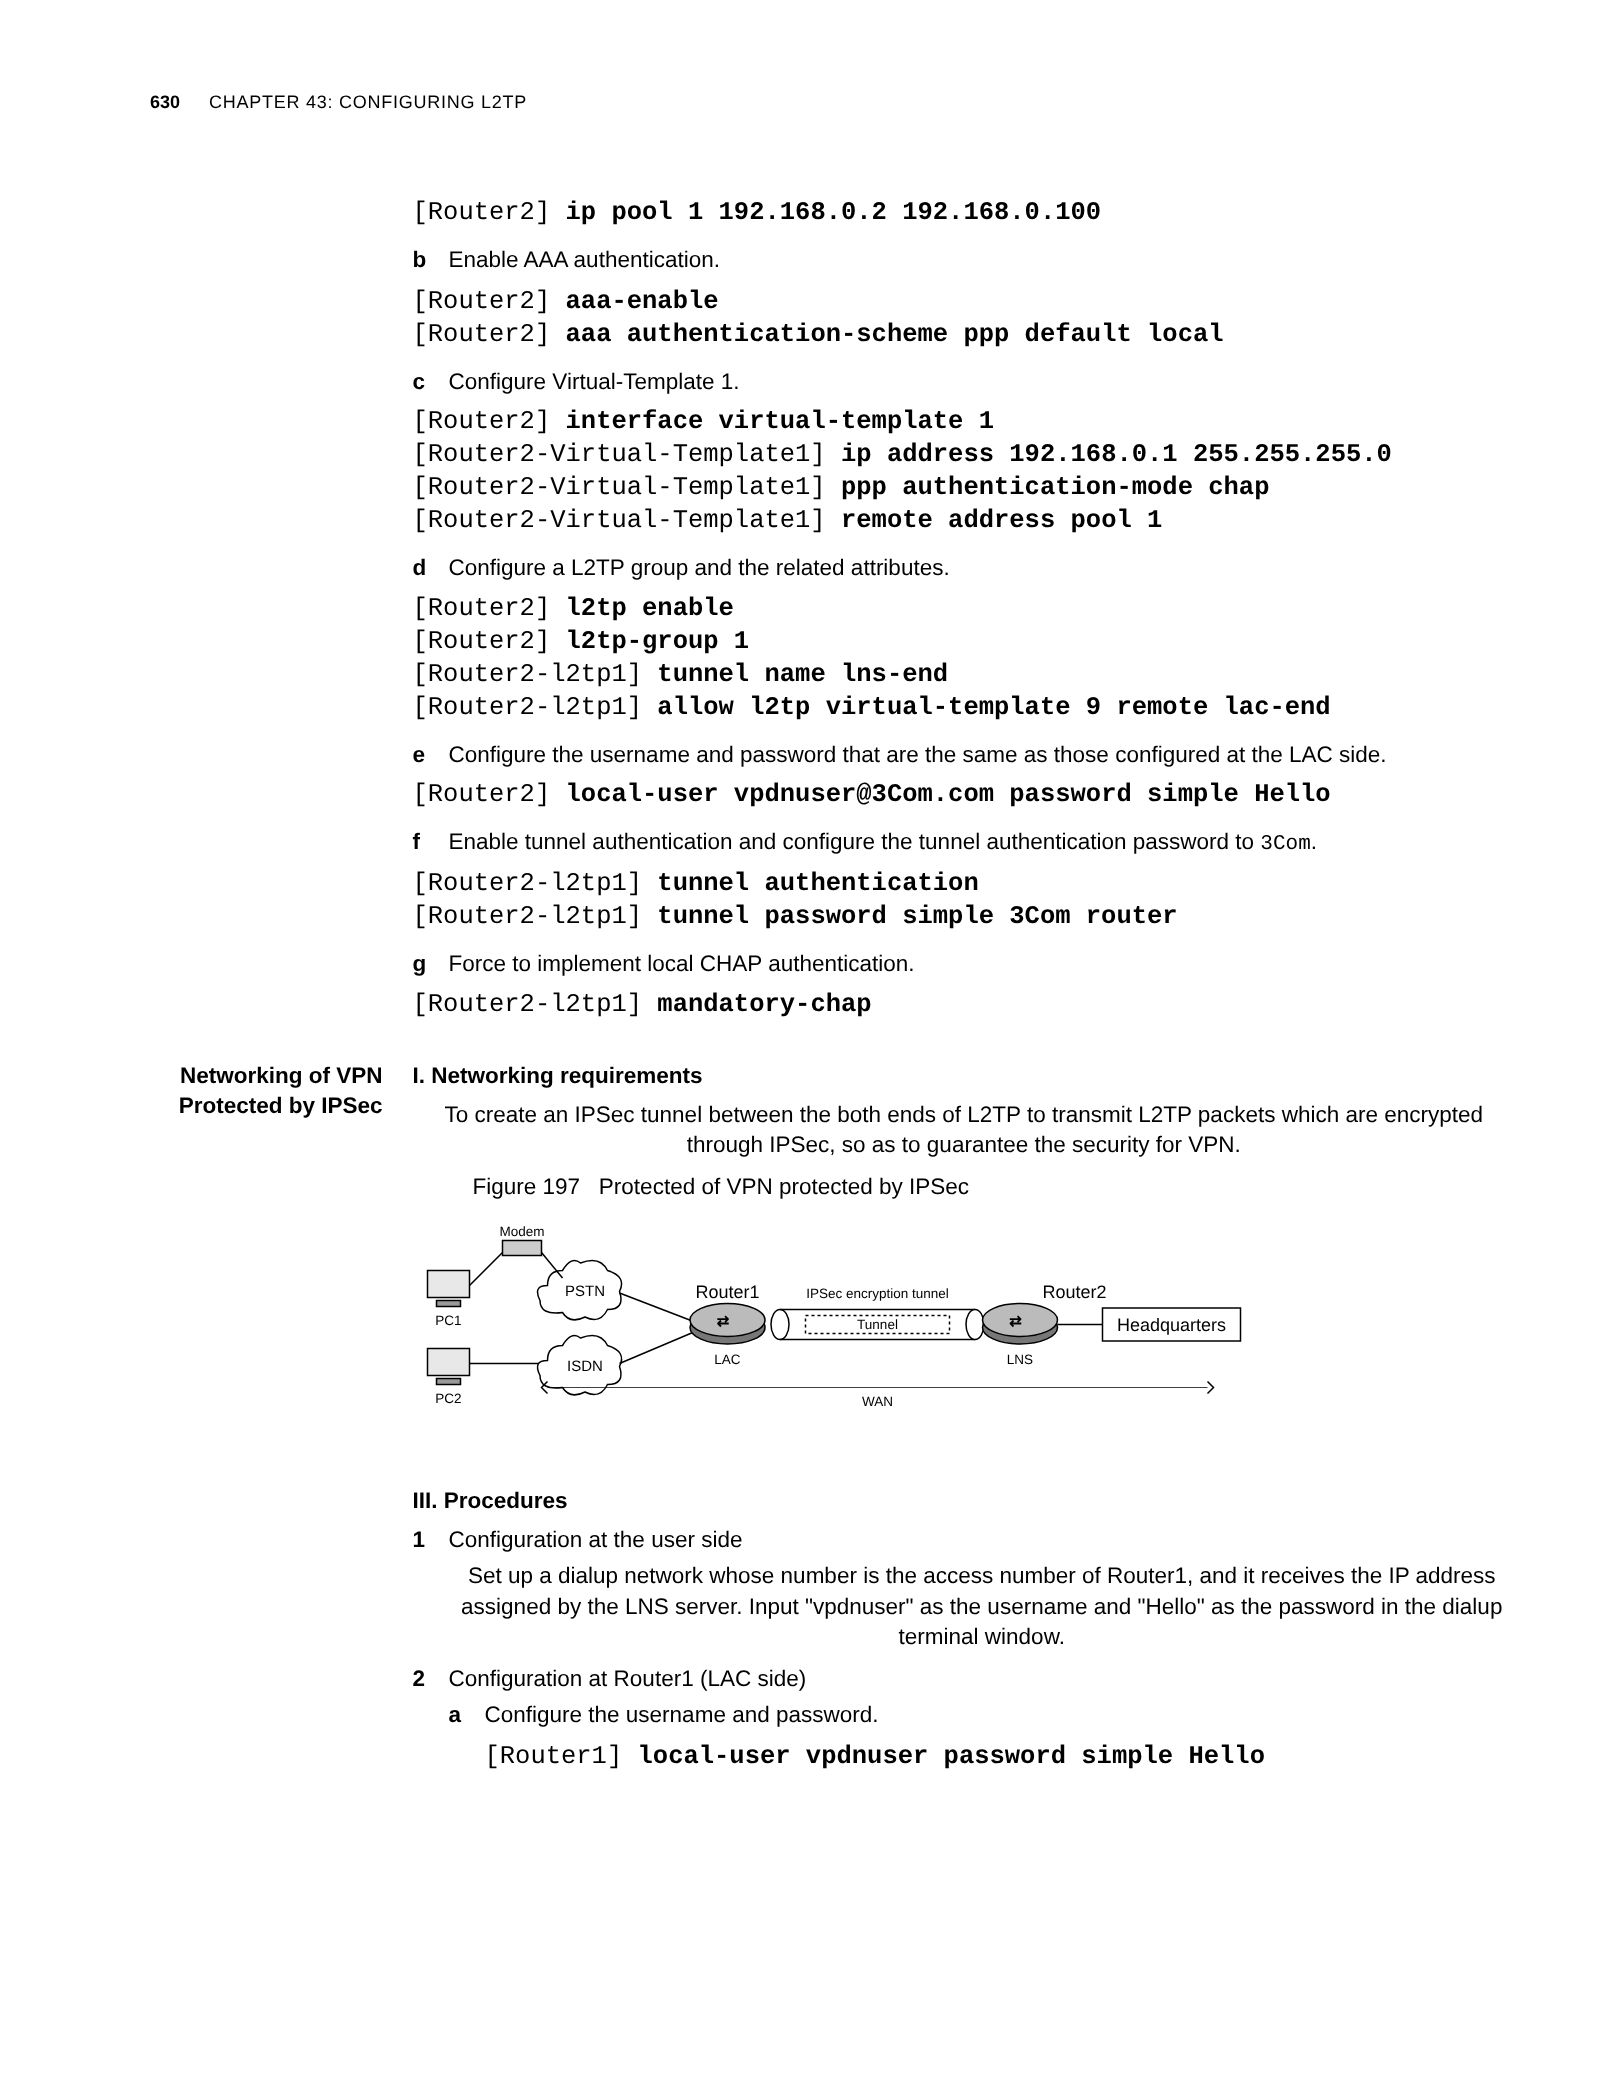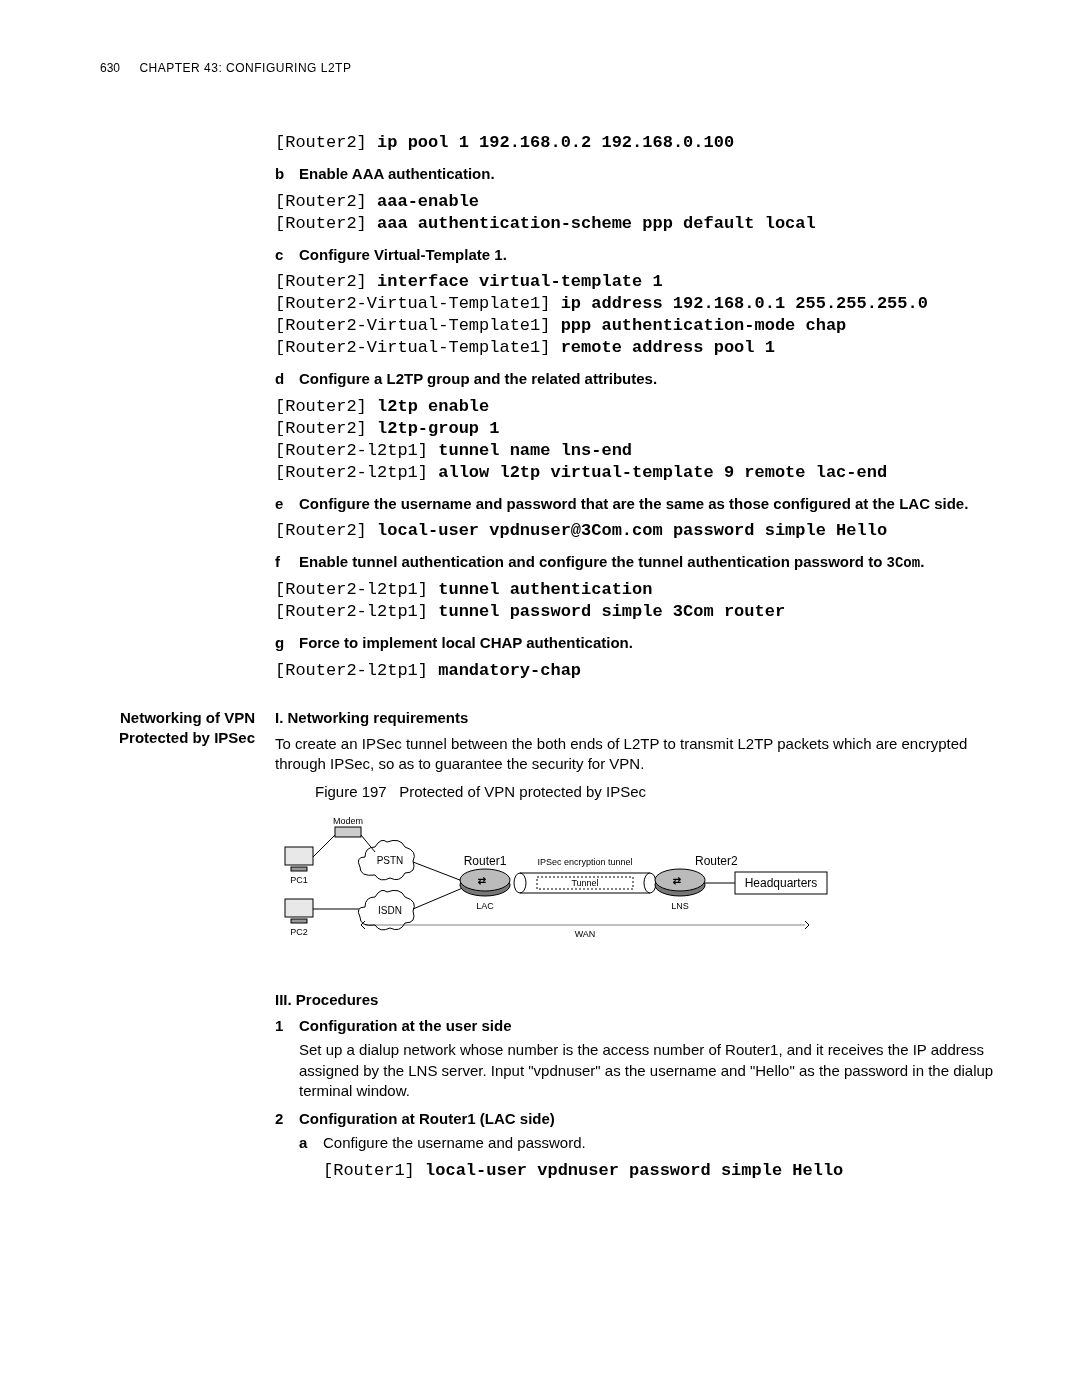--- a/index.html
+++ b/index.html
@@ -10,21 +10,21 @@
     padding: 60px 70px 60px 100px;
     width: 1080px;
     box-sizing: border-box;
     line-height: 1.35;
   }
   .header {
     font-size: 12px;
     margin-bottom: 50px;
   }
   .header .page-num {
-    font-weight: normal;
+    font-weight: bold;
     margin-right: 16px;
   }
   .header .chapter {
     font-variant: small-caps;
     letter-spacing: 0.5px;
   }
   .two-col {
     display: flex;
     align-items: flex-start;
   }
@@ -53,36 +53,36 @@
     display: flex;
     margin: 6px 0 2px 0;
   }
   .step .marker {
     font-weight: bold;
     width: 24px;
     flex: 0 0 24px;
   }
   .step .body {
     flex: 1;
-    font-weight: bold;
   }
   .subhead {
     font-weight: bold;
     margin: 18px 0 6px 0;
   }
   .figure-caption {
     margin: 8px 0 14px 0;
   }
   .figure-caption .fig-label { font-weight: normal; margin-left: 40px; }
   .mono-inline {
     font-family: "Courier New", Courier, monospace;
     font-size: 14px;
   }
   .para {
     margin: 4px 0 8px 0;
+    text-align: center;
   }
   .inner-step {
     display:flex;
     margin: 4px 0 2px 24px;
   }
   .inner-step .marker {
     font-weight: bold;
     width: 24px;
     flex: 0 0 24px;
   }

